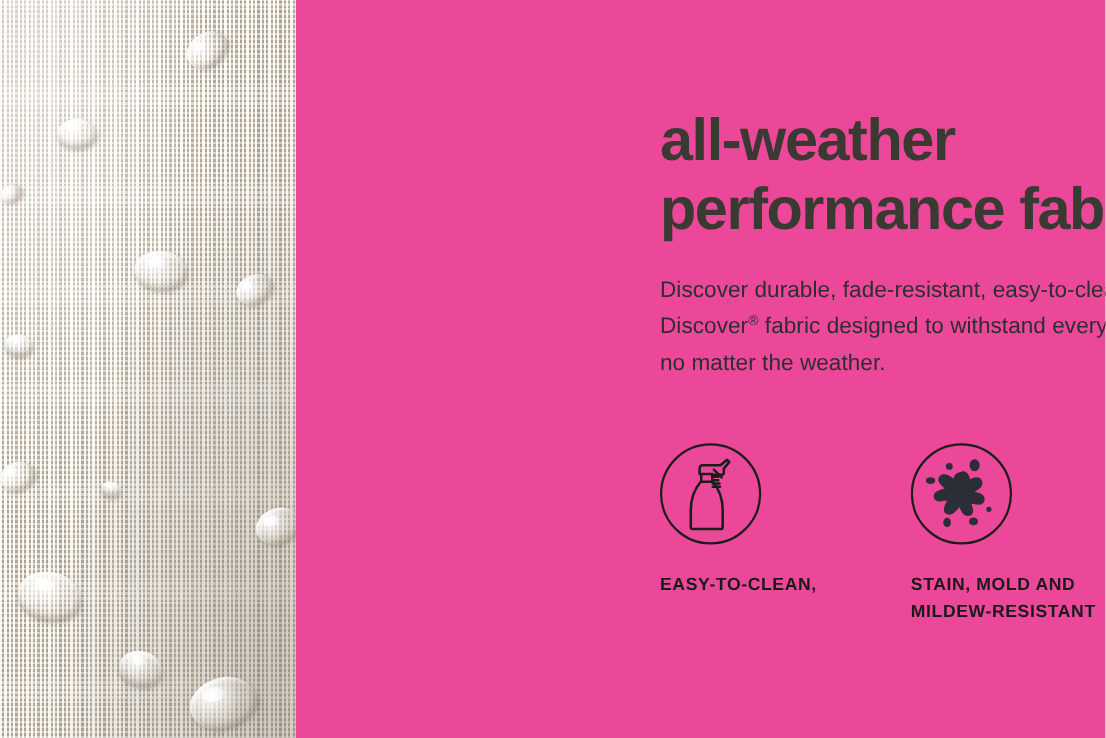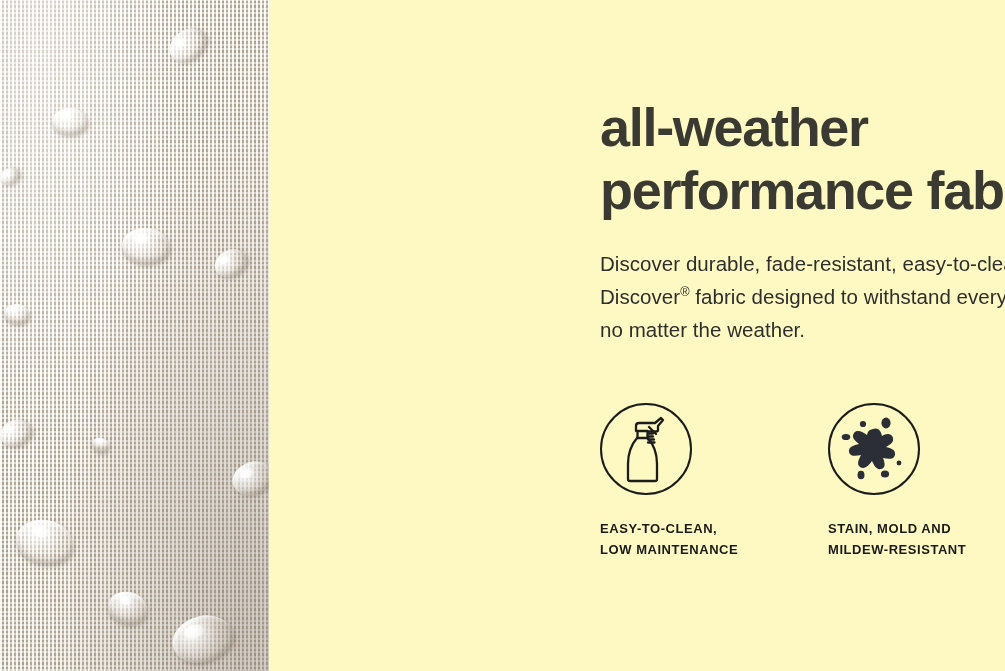--- a/index.html
+++ b/index.html
@@ -55,21 +55,21 @@
       1px 2px 4px rgba(108,96,80,.34);
   }
   .drop::after {
     content:""; position:absolute;
     left:22%; top:16%; width:34%; height:28%;
     border-radius:50%;
     background:radial-gradient(circle at 40% 40%, #ffffff 0%, rgba(255,255,255,.6) 55%, rgba(255,255,255,0) 100%);
   }
 
   
-  .content { position:relative; flex:1 1 auto; height:671px; background:#fef9c3; }
+  .content { position:relative; flex:1 1 auto; height:671px; background:#ec4899; }
   .headline {
     position:absolute; left:331px; top:96px; width:650px;
     font-size:54px; font-weight:bold; line-height:1.16;
     letter-spacing:-1.3px; color:#3a3a33;
   }
   .headline .hl-line { display:block; white-space:nowrap; }
   .subcopy {
     position:absolute; left:331px; top:247px; width:620px;
     font-size:20.5px; line-height:1.62; color:#2e2e2e; letter-spacing:.05px;
   }
@@ -80,21 +80,21 @@
   .features { position:absolute; left:331px; top:403px; width:650px; }
   .feature { position:absolute; top:0; width:215px; }
   .feature.f0 { left:0; }
   .feature.f1 { left:228px; }
   .icon-circle {
     width:92px; height:92px; border:2px solid #1c1c1c; border-radius:50%;
     display:flex; align-items:center; justify-content:center;
   }
   .icon-circle svg { display:block; }
   .feature-label {
-    margin-top:24px; font-size:13px; font-weight:bold;
+    margin-top:24px; font-size:16px; font-weight:bold;
     letter-spacing:.55px; line-height:1.58; color:#1a1a1a;
   }
   .feature-label .fl-line { display:block; white-space:nowrap; }
 </style>
 </head>
 <body>
 
 <div class="page">
 
   <div class="photo-pane">
@@ -140,21 +140,20 @@
             <path d="M22.5 24 L22.5 17 L32.5 17 L32.5 24"></path>
             <path d="M33 19.5 L38 19.5 M33 22.5 L38 22.5 M33 25.5 L39 25.5 M33 28.5 L39.5 28.5"></path>
 
             <path d="M21 17 L21 12 Q21 9 24 9 L40 9 L46 4 L48 6 L43 12 L43 16 Q43 17.5 41 17.5 L34 17.5"></path>
 
             <path d="M34 13 L41 20"></path>
           </svg>
         </div>
         <div class="feature-label">
           <span class="fl-line">EASY-TO-CLEAN,</span>
-          <span class="fl-line">LOW MAINTENANCE</span>
         </div>
       </div>
 
       <div class="feature f1">
         <div class="icon-circle">
           <svg width="66" height="64" viewBox="0 0 66 64" fill="#2b2e36">
 
             <path d="M32 12 C37 10 40 14 41 19 C45 16 51 16 52 21 C53 26 48 28 45 30
                      C50 31 55 33 54 38 C53 43 47 42 42 41 C44 46 45 51 40 52
                      C35 53 33 48 31 44 C28 48 24 53 19 50 C15 47 18 42 20 38

